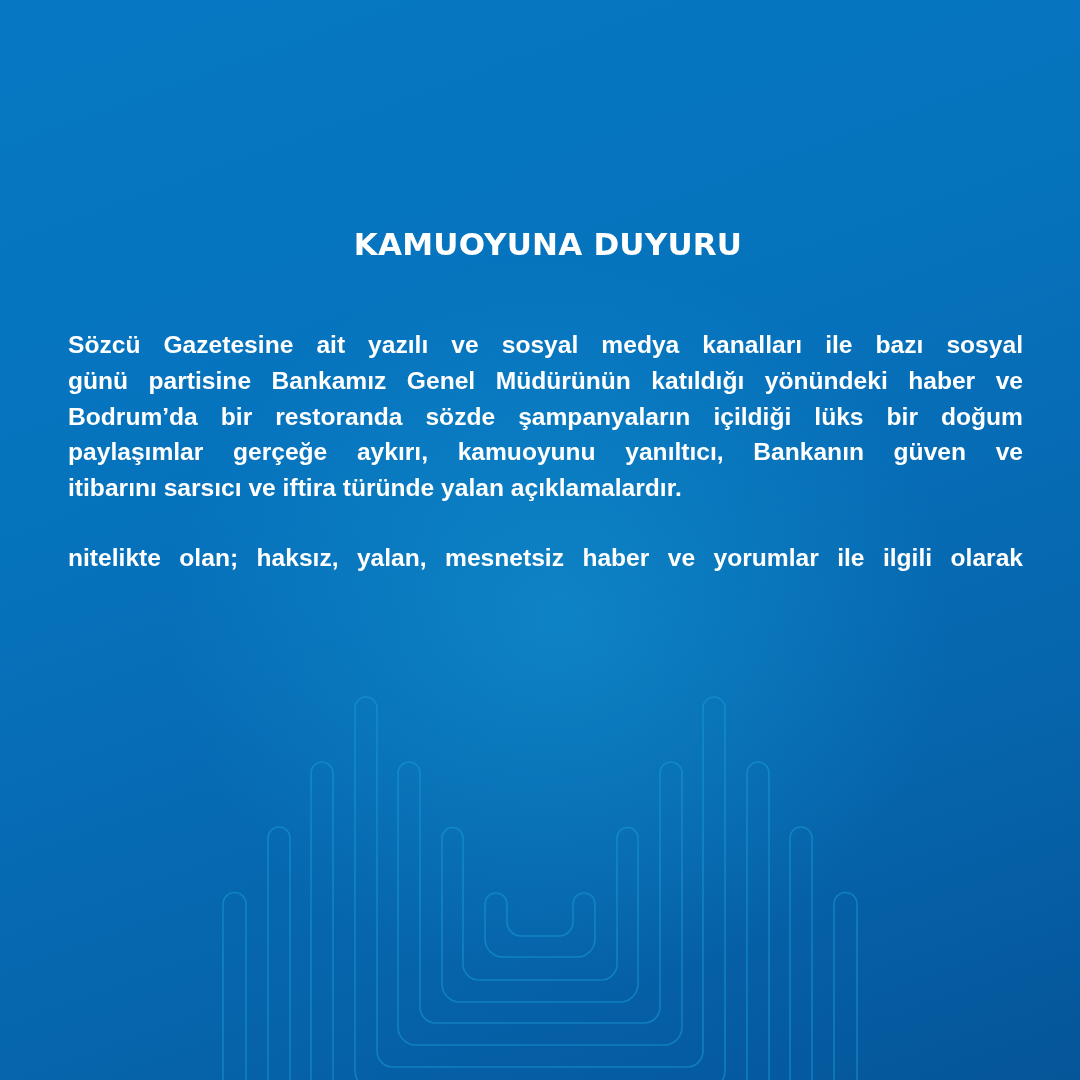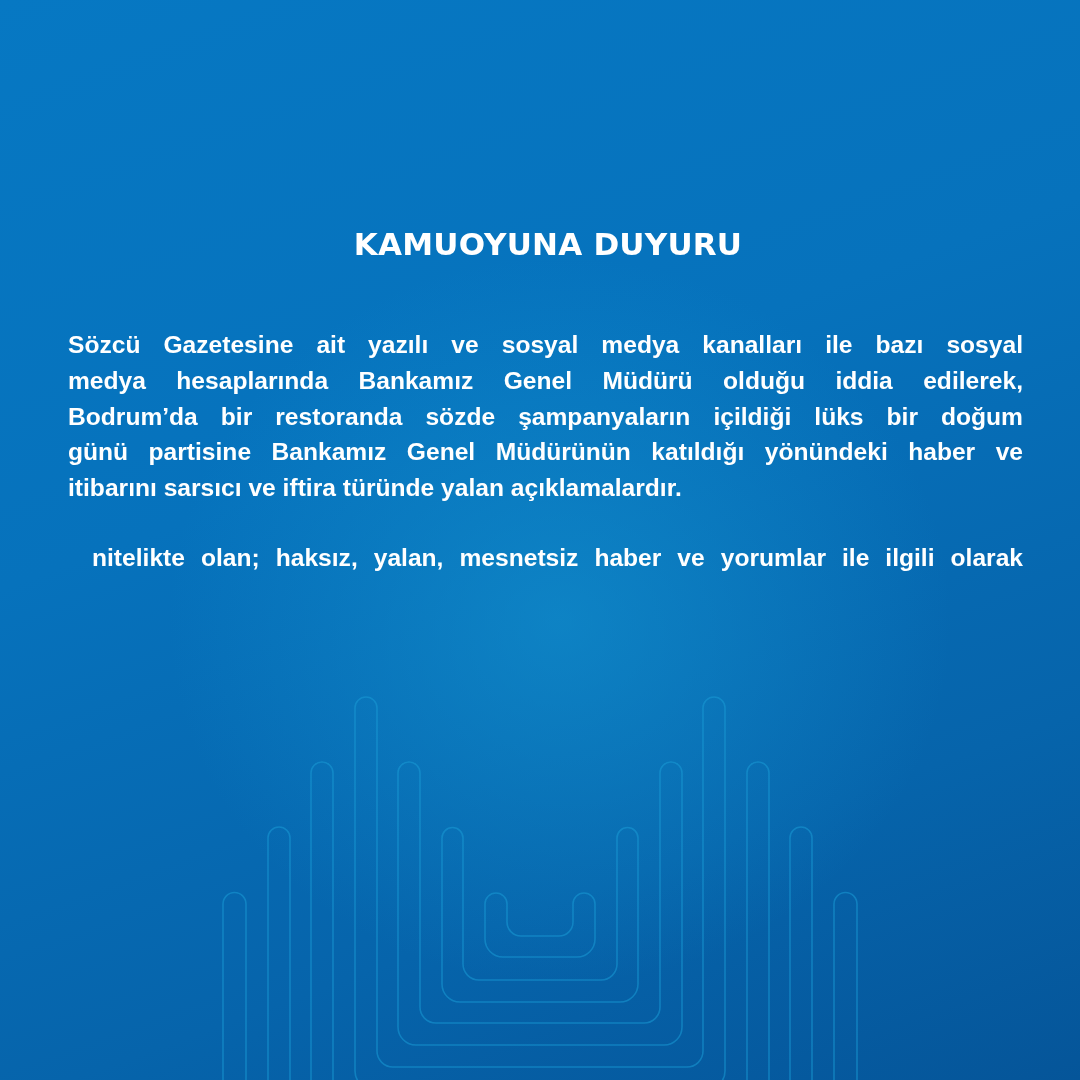--- a/index.html
+++ b/index.html
@@ -77,21 +77,20 @@
       text-align: center;
       text-align-last: left;
     }
     .para-2 .line {
       text-align: left;
       text-align-last: left;
     }
     .para-2 .line.full {
       text-align: justify;
       text-align-last: justify;
-      margin-left: 24px;
     }
   </style>
 </head>
 <body>
 
 <div class="bg"></div>
 
 <svg class="logo-pattern" viewBox="0 0 1080 1080" xmlns="http://www.w3.org/2000/svg">
 
   <path d="M223 1080 V904 a11.5 11.5 0 0 1 23 0 V1080"></path>
@@ -121,21 +120,21 @@
     M377 708 V1051 a16 16 0 0 0 16 16 H687 a16 16 0 0 0 16 -16 V708
     a11 11 0 0 1 22 0 V1071 a18 18 0 0 1 -18 18 H373 a18 18 0 0 1 -18 -18 V708
     a11 11 0 0 1 22 0 Z"></path>
 </svg>
 
 <h1 class="title">KAMUOYUNA DUYURU</h1>
 
 <div class="content">
   <p class="para para-1">
     <span class="line">Sözcü Gazetesine ait yazılı ve sosyal medya kanalları ile bazı sosyal</span>
-    <span class="line">medya hesaplarında Bankamız Genel Müdürü olduğu iddia edilerek,</span>
+    <span class="line">günü partisine Bankamız Genel Müdürünün katıldığı yönündeki haber ve</span>
     <span class="line">Bodrum’da bir restoranda sözde şampanyaların içildiği lüks bir doğum</span>
-    <span class="line">günü partisine Bankamız Genel Müdürünün katıldığı yönündeki haber ve</span>
+    <span class="line">paylaşımlar gerçeğe aykırı, kamuoyunu yanıltıcı, Bankanın güven ve</span>
     <span class="line last">itibarını sarsıcı ve iftira türünde yalan açıklamalardır.</span>
   </p>
   <p class="para para-2">
     <span class="line full">nitelikte olan; haksız, yalan, mesnetsiz haber ve yorumlar ile ilgili olarak</span>
   </p>
 </div>
 
 </body></html>

